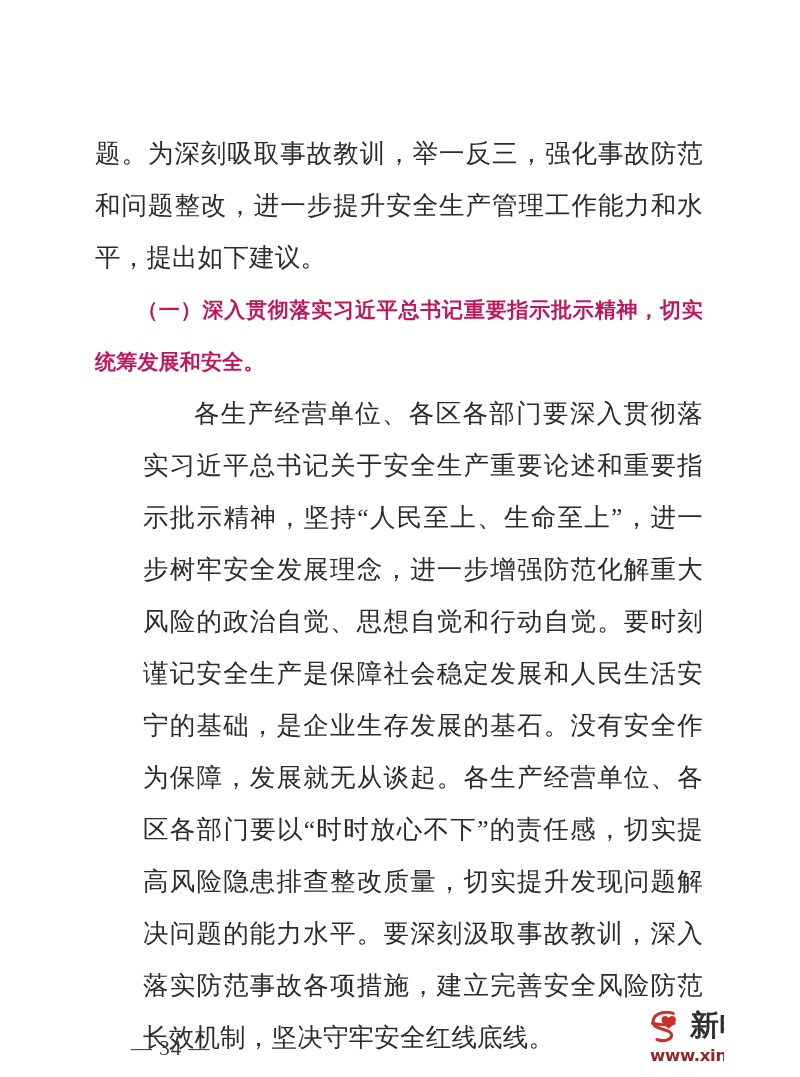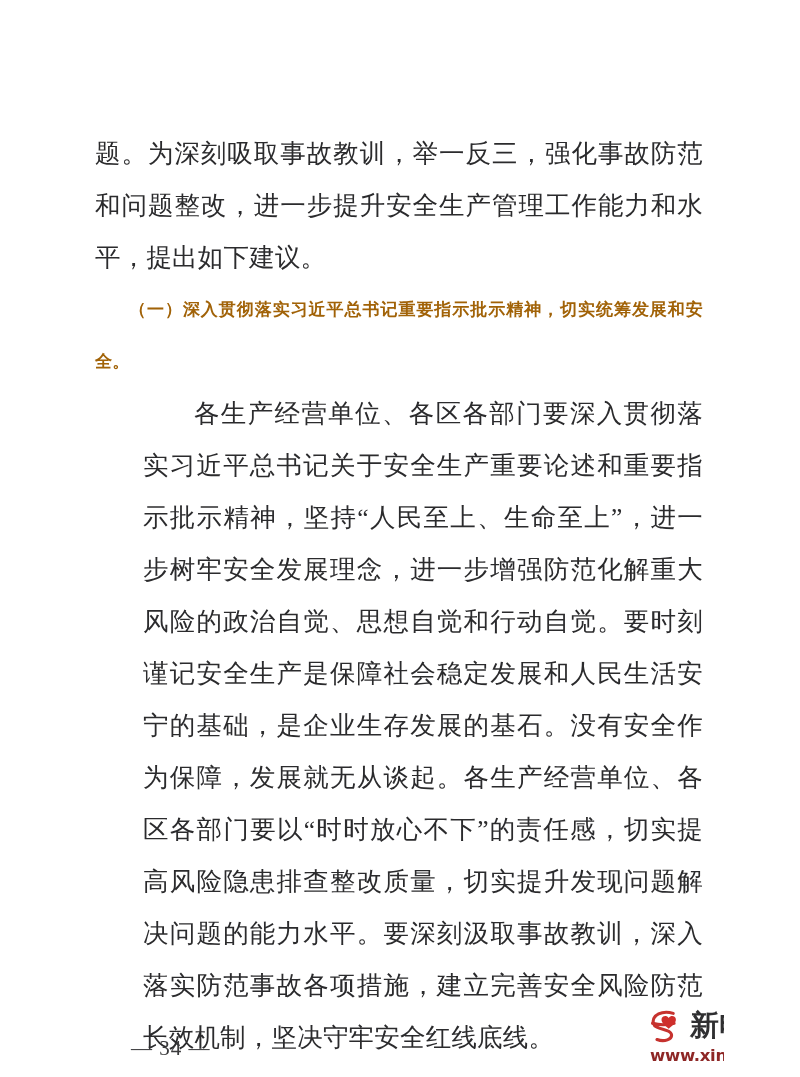--- a/index.html
+++ b/index.html
@@ -33,23 +33,23 @@
     text-justify: inter-ideograph;
     letter-spacing: 0.2px;
     font-weight: 400;
   }
   .para.indent {
     text-indent: 2em;
     margin-left: 48px;
   }
   .heading {
     margin: 0;
-    font-size: 17px;
+    font-size: 21px;
     line-height: 52px;
-    color: #a16207;
+    color: #be185d;
     font-weight: bold;
     text-align: justify;
     text-justify: inter-ideograph;
     text-indent: 2em;
     letter-spacing: 0.2px;
   }
 
   .footer {
     position: absolute;
     left: 0;

